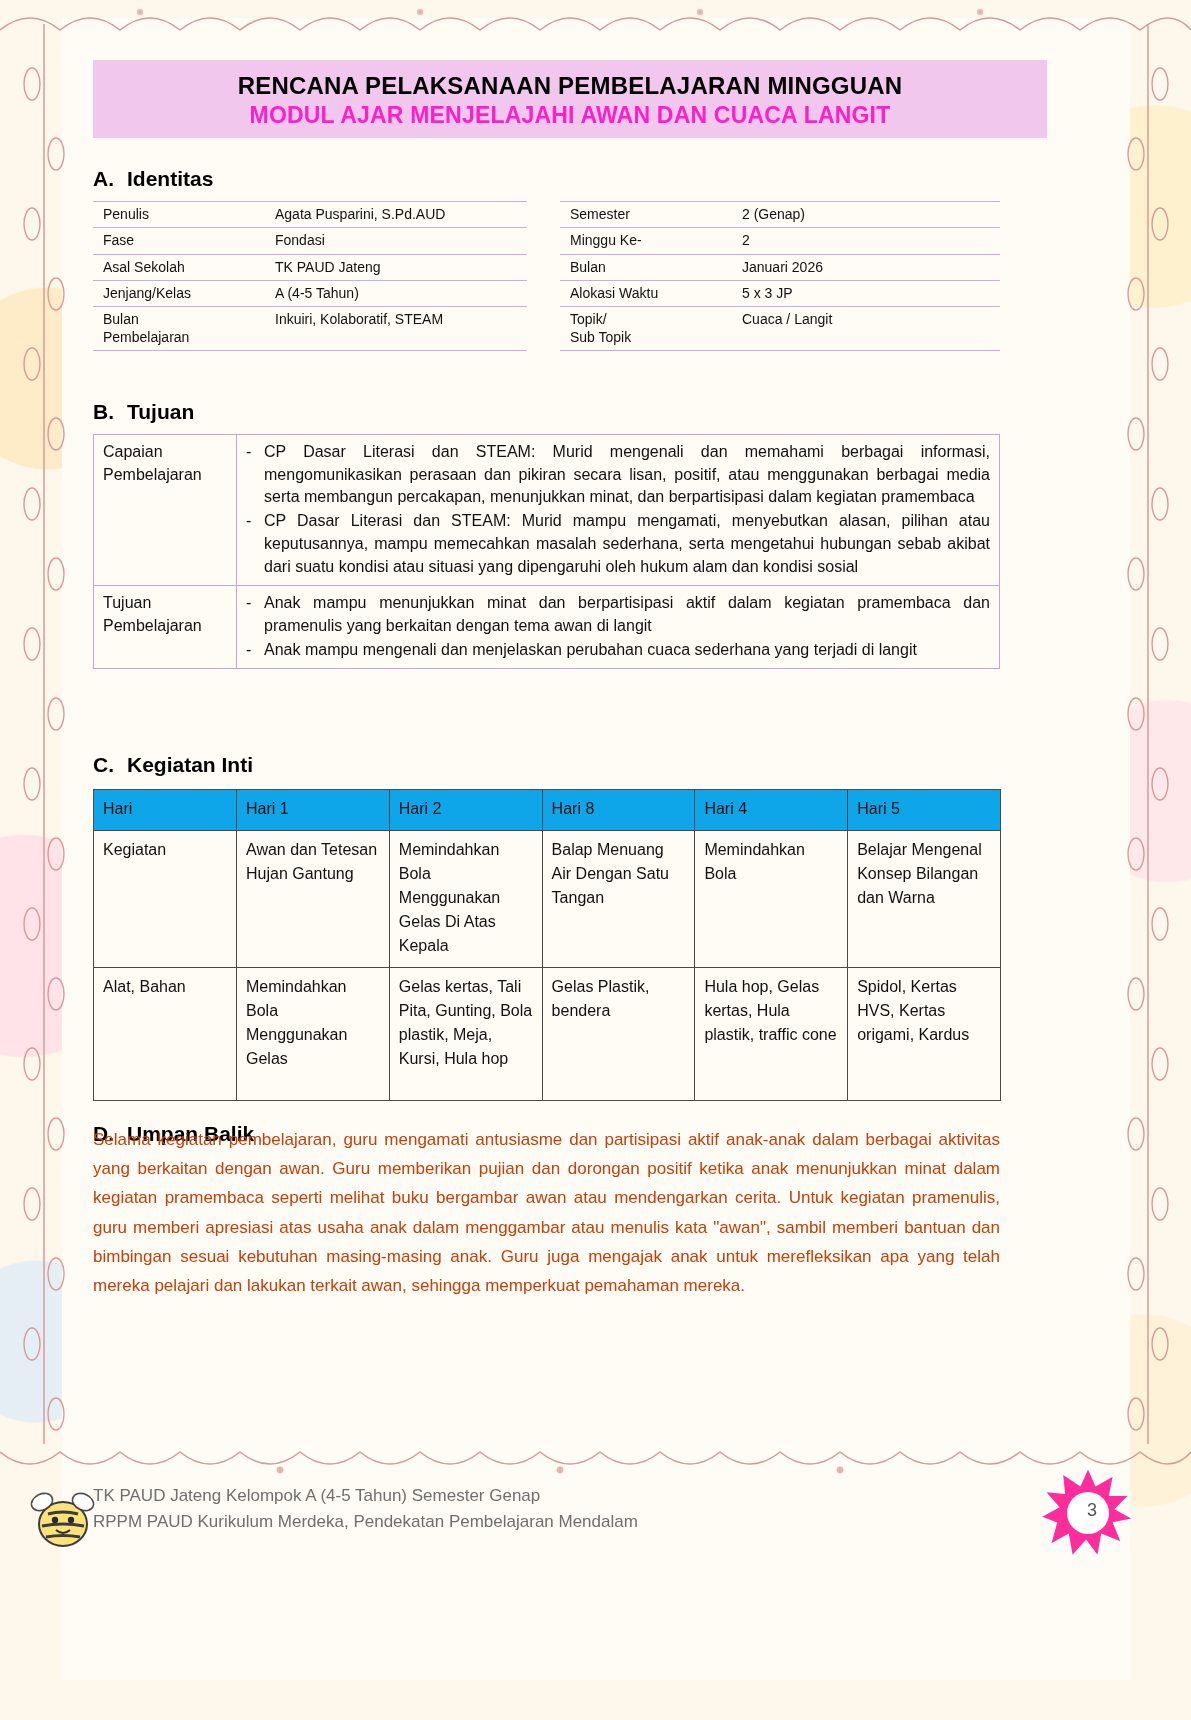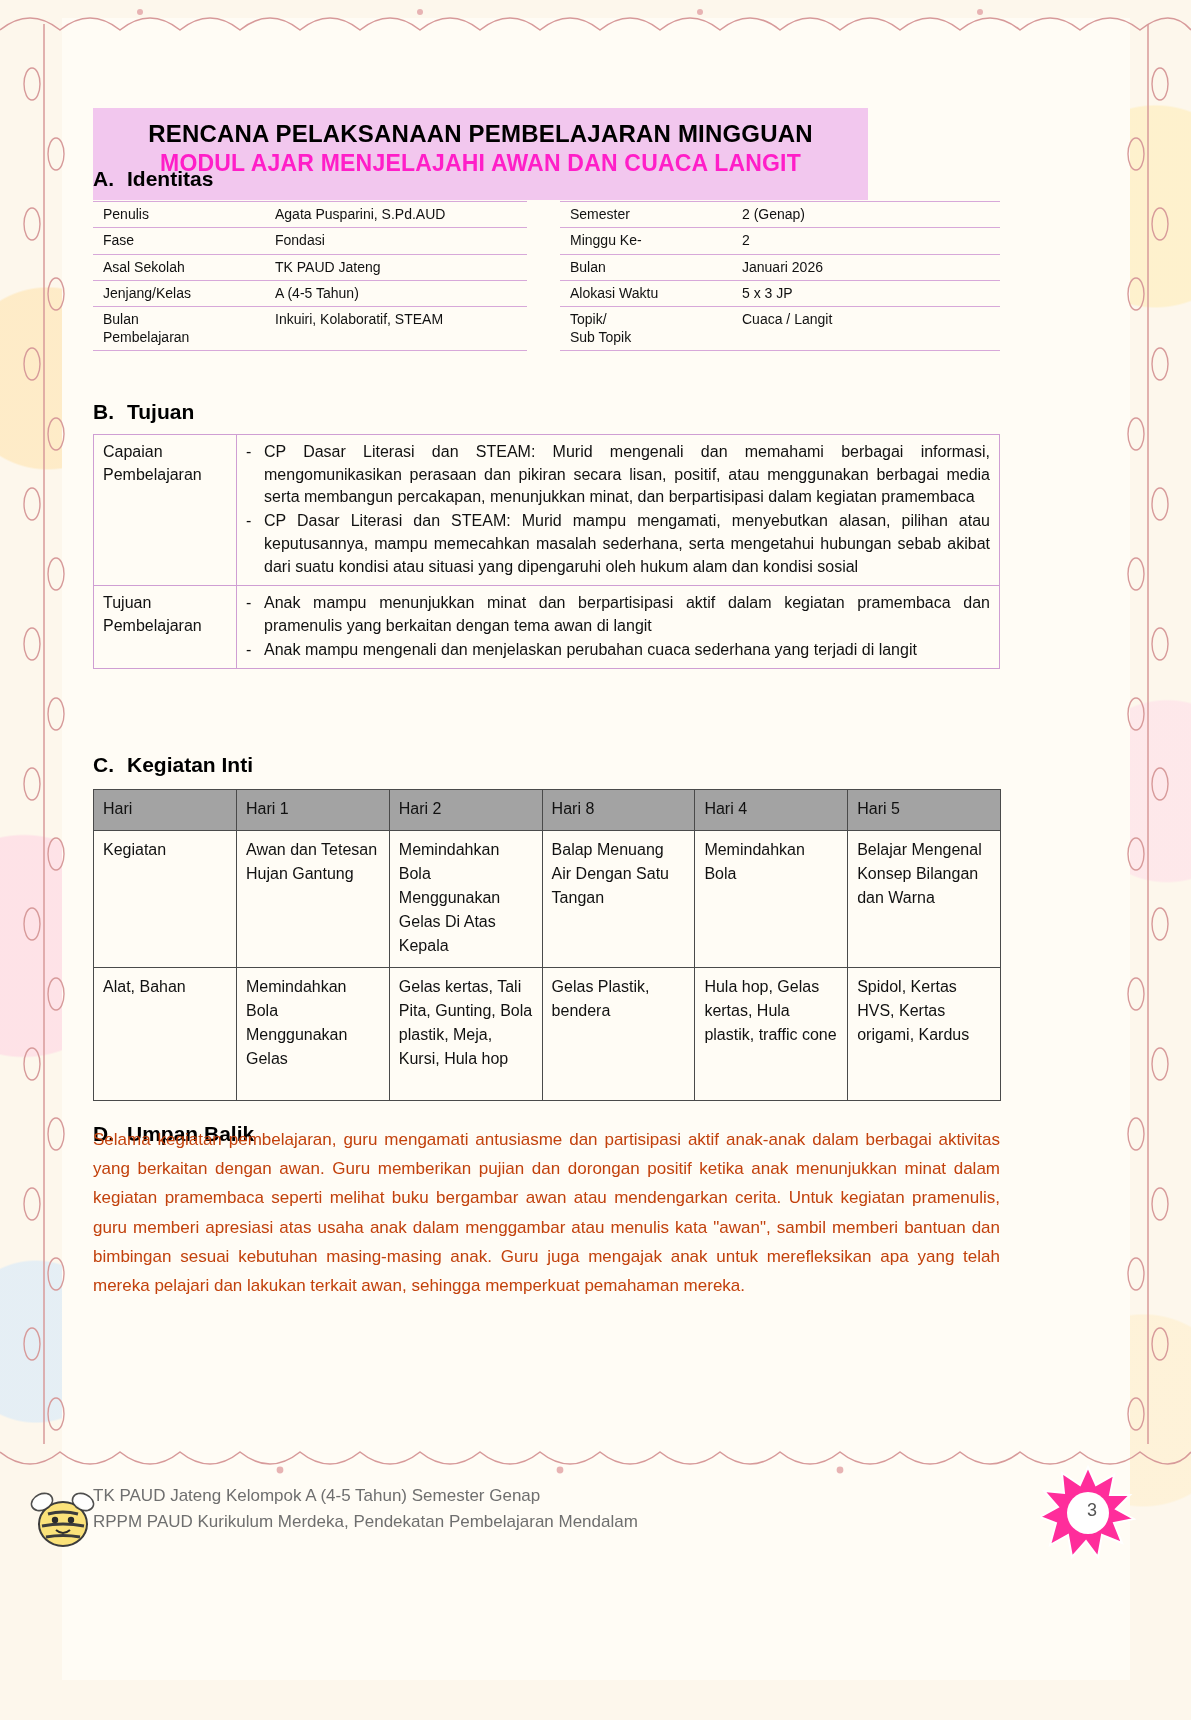--- a/index.html
+++ b/index.html
@@ -54,25 +54,24 @@
     top: 0;
     width: 1191px;
     z-index: 5;
   }
 
   
   .title-banner {
     position: absolute;
     left: 93px;
     top: 60px;
-    width: 775px;
-    padding: 12px 0 22px 0;
+    width: 954px;
+    padding: 12px 0 8px 0;
     background: #f2c7ee;
     text-align: center;
-    margin-top: 48px;
   }
   .title-line1 {
     font-size: 24px;
     font-weight: bold;
     color: #000000;
     letter-spacing: 0.2px;
     line-height: 1.18;
   }
   .title-line2 {
     font-size: 23px;
@@ -151,21 +150,21 @@
   }
   .keg-table th, .keg-table td {
     border: 1px solid #4a4a4a;
     vertical-align: top;
     padding: 7px 9px 9px 9px;
     line-height: 1.5;
     text-align: left;
     font-weight: normal;
   }
   .keg-table thead th {
-    background: #a3a3a3;
+    background: #0ea5e9;
   }
   .keg-table col.c0 { width: 143px; }
   .keg-table col.cx { width: 152.8px; }
   .keg-row-kegiatan td { height: 120px; }
   .keg-row-alat td { height: 116px; }
 
   
   .umpan-body {
     position: absolute;
     left: 93px;

